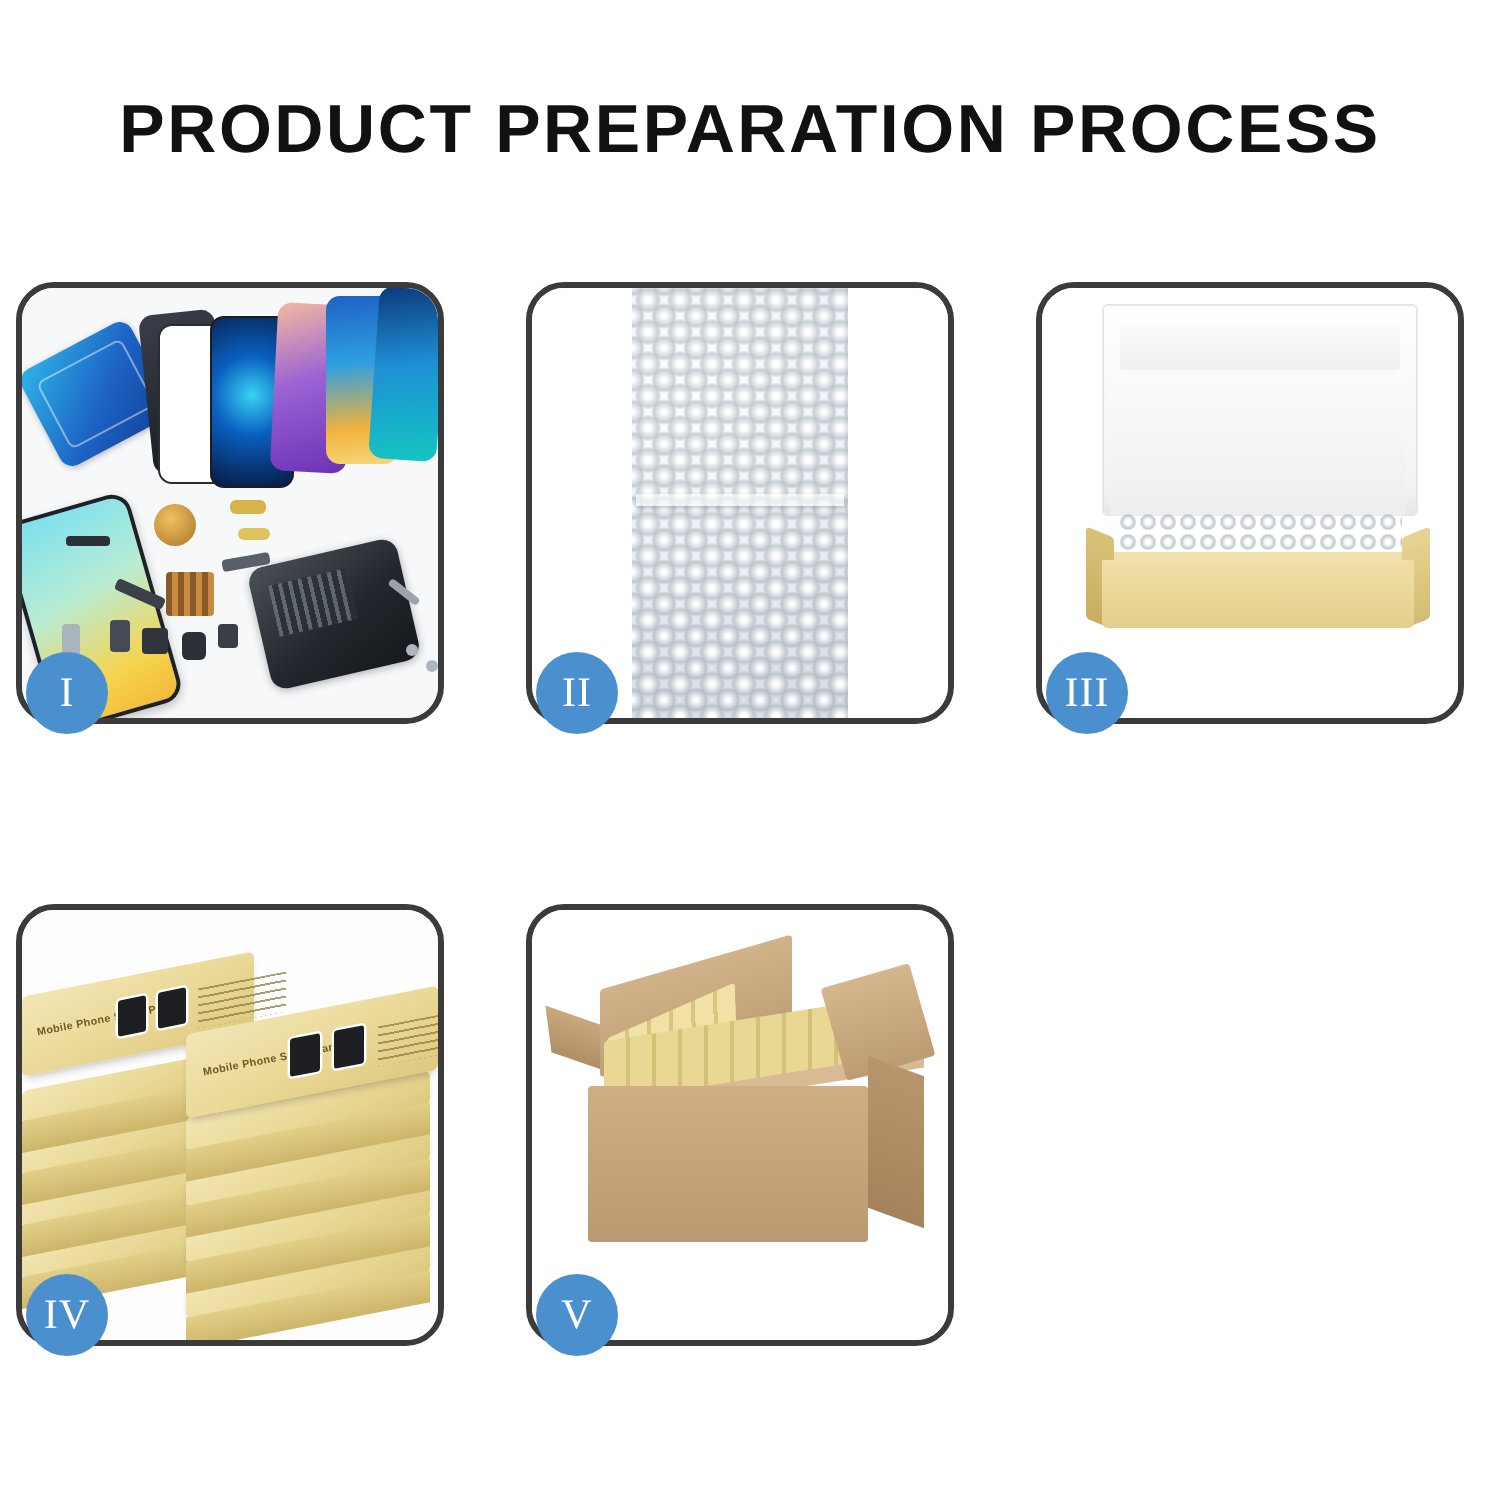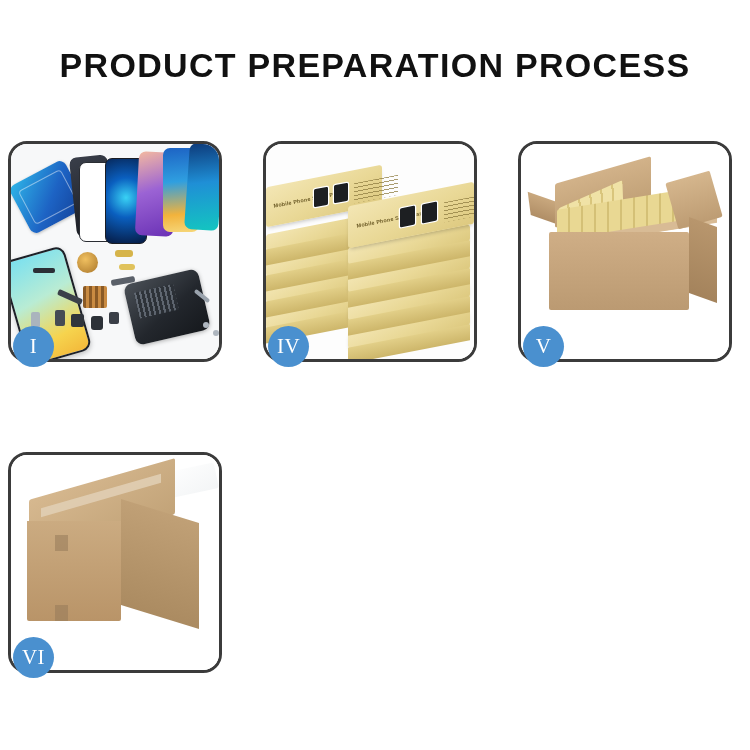--- a/index.html
+++ b/index.html
@@ -242,21 +242,40 @@
         <div class="chip c10"></div>
         <div class="chip c11"></div>
         <div class="chip c12"></div>
         <div class="chip c13"></div>
         <div class="chip c14"></div>
         <div class="chip c15"></div>
       </div>
       <div class="badge">I</div>
     </div>
 
-
+    <div class="panel">
+      <div class="panel-inner p2">
+        <div class="bubble-pouch"></div>
+        <div class="pouch-seal"></div>
+      </div>
+      <div class="badge">II</div>
+    </div>
+
+    <div class="panel">
+      <div class="panel-inner p3">
+        <div class="b3-lid"></div>
+        <div class="b3-foam"></div>
+        <div class="b3-bub"></div>
+        <div class="b3-rim"></div>
+        <div class="b3-left"></div>
+        <div class="b3-right"></div>
+        <div class="b3-front"></div>
+      </div>
+      <div class="badge">III</div>
+    </div>
 
     <div class="panel">
       <div class="panel-inner p4">
         <div class="stackwrap">
 
           <div class="sbox" style="left:4px;top:152px;width:108px;height:16px;">
               <div class="top"></div>
               <div class="side"></div>
             </div>
           <div class="sbox" style="left:4px;top:126px;width:108px;height:16px;">
@@ -317,27 +336,15 @@
         <div class="c5-fill2"></div>
         <div class="c5-fill"></div>
         <div class="c5-rim"></div>
         <div class="flapC"></div>
         <div class="c5-right"></div>
         <div class="c5-body"></div>
       </div>
       <div class="badge">V</div>
     </div>
 
-    <div class="panel">
-      <div class="panel-inner p6">
-        <div class="c6-wrap"></div>
-        <div class="c6-top"></div>
-        <div class="c6-tape"></div>
-        <div class="c6-side"></div>
-        <div class="c6-face"></div>
-        <div class="c6-t1"></div>
-        <div class="c6-t2"></div>
-      </div>
-      <div class="badge">VI</div>
-    </div>
 
   </div>
 </div>
 
 </body></html>

